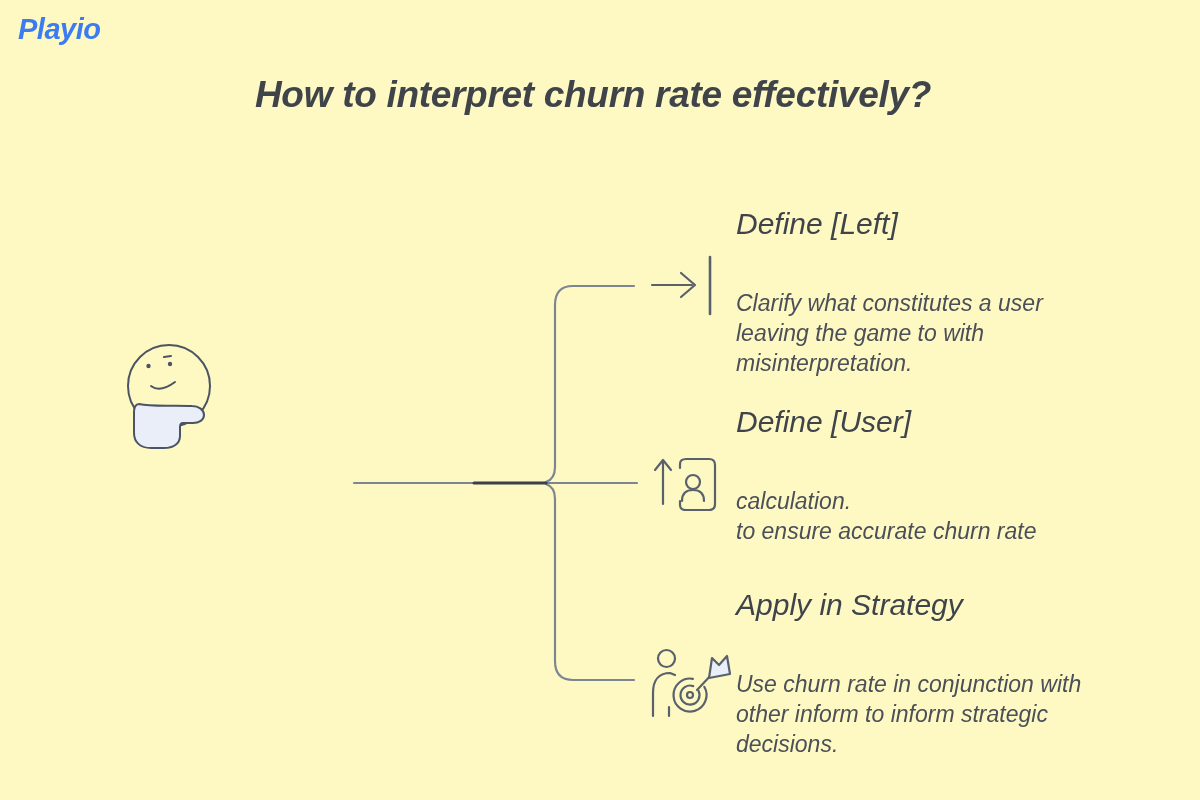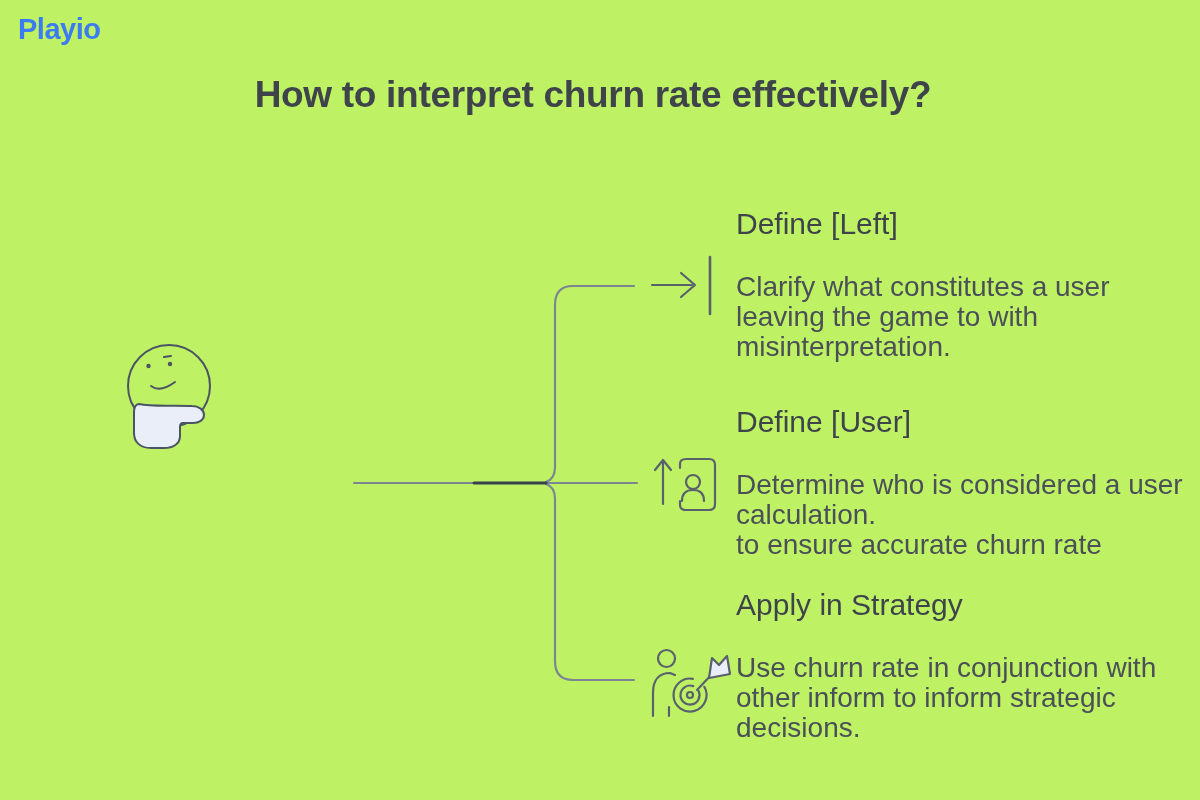--- a/index.html
+++ b/index.html
@@ -1,22 +1,23 @@
 <!DOCTYPE html>
 <html><head>
 <meta charset="utf-8">
 <style>
   html,body{margin:0;padding:0;}
   .canvas{
     position:relative;
     width:1200px;
     height:800px;
-    background:#bef264;
+    background:#fef9c3;
     overflow:hidden;
     font-family:"Liberation Sans", sans-serif;
+    font-style:italic;
   }
   .logo{
     position:absolute;
     left:18px;
     top:13px;
     font-size:29px;
     font-weight:800;
     letter-spacing:-0.5px;
     color:#3B7BF3;
   }
@@ -46,22 +47,22 @@
   }
   .s1{top:210px}
   .s2{top:408px}
   .s3{top:591px}
   .heading{
     font-size:30px;
     line-height:28px;
     color:#3F444B;
   }
   .body{
-    margin-top:34px;
-    font-size:28px;
+    margin-top:50px;
+    font-size:23px;
     line-height:30px;
     color:#4A4F58;
     white-space:nowrap;
   }
 </style>
 </head>
 <body>
 
 <div class="canvas">
 
@@ -119,21 +120,20 @@
     <div class="body">
       <div>Clarify what constitutes a user</div>
       <div>leaving the game to with</div>
       <div>misinterpretation.</div>
     </div>
   </div>
 
   <div class="section s2">
     <div class="heading">Define [User]</div>
     <div class="body">
-      <div>Determine who is considered a user</div>
       <div>calculation.</div>
       <div>to ensure accurate churn rate</div>
     </div>
   </div>
 
   <div class="section s3">
     <div class="heading">Apply in Strategy</div>
     <div class="body">
       <div>Use churn rate in conjunction with</div>
       <div>other inform to inform strategic</div>

